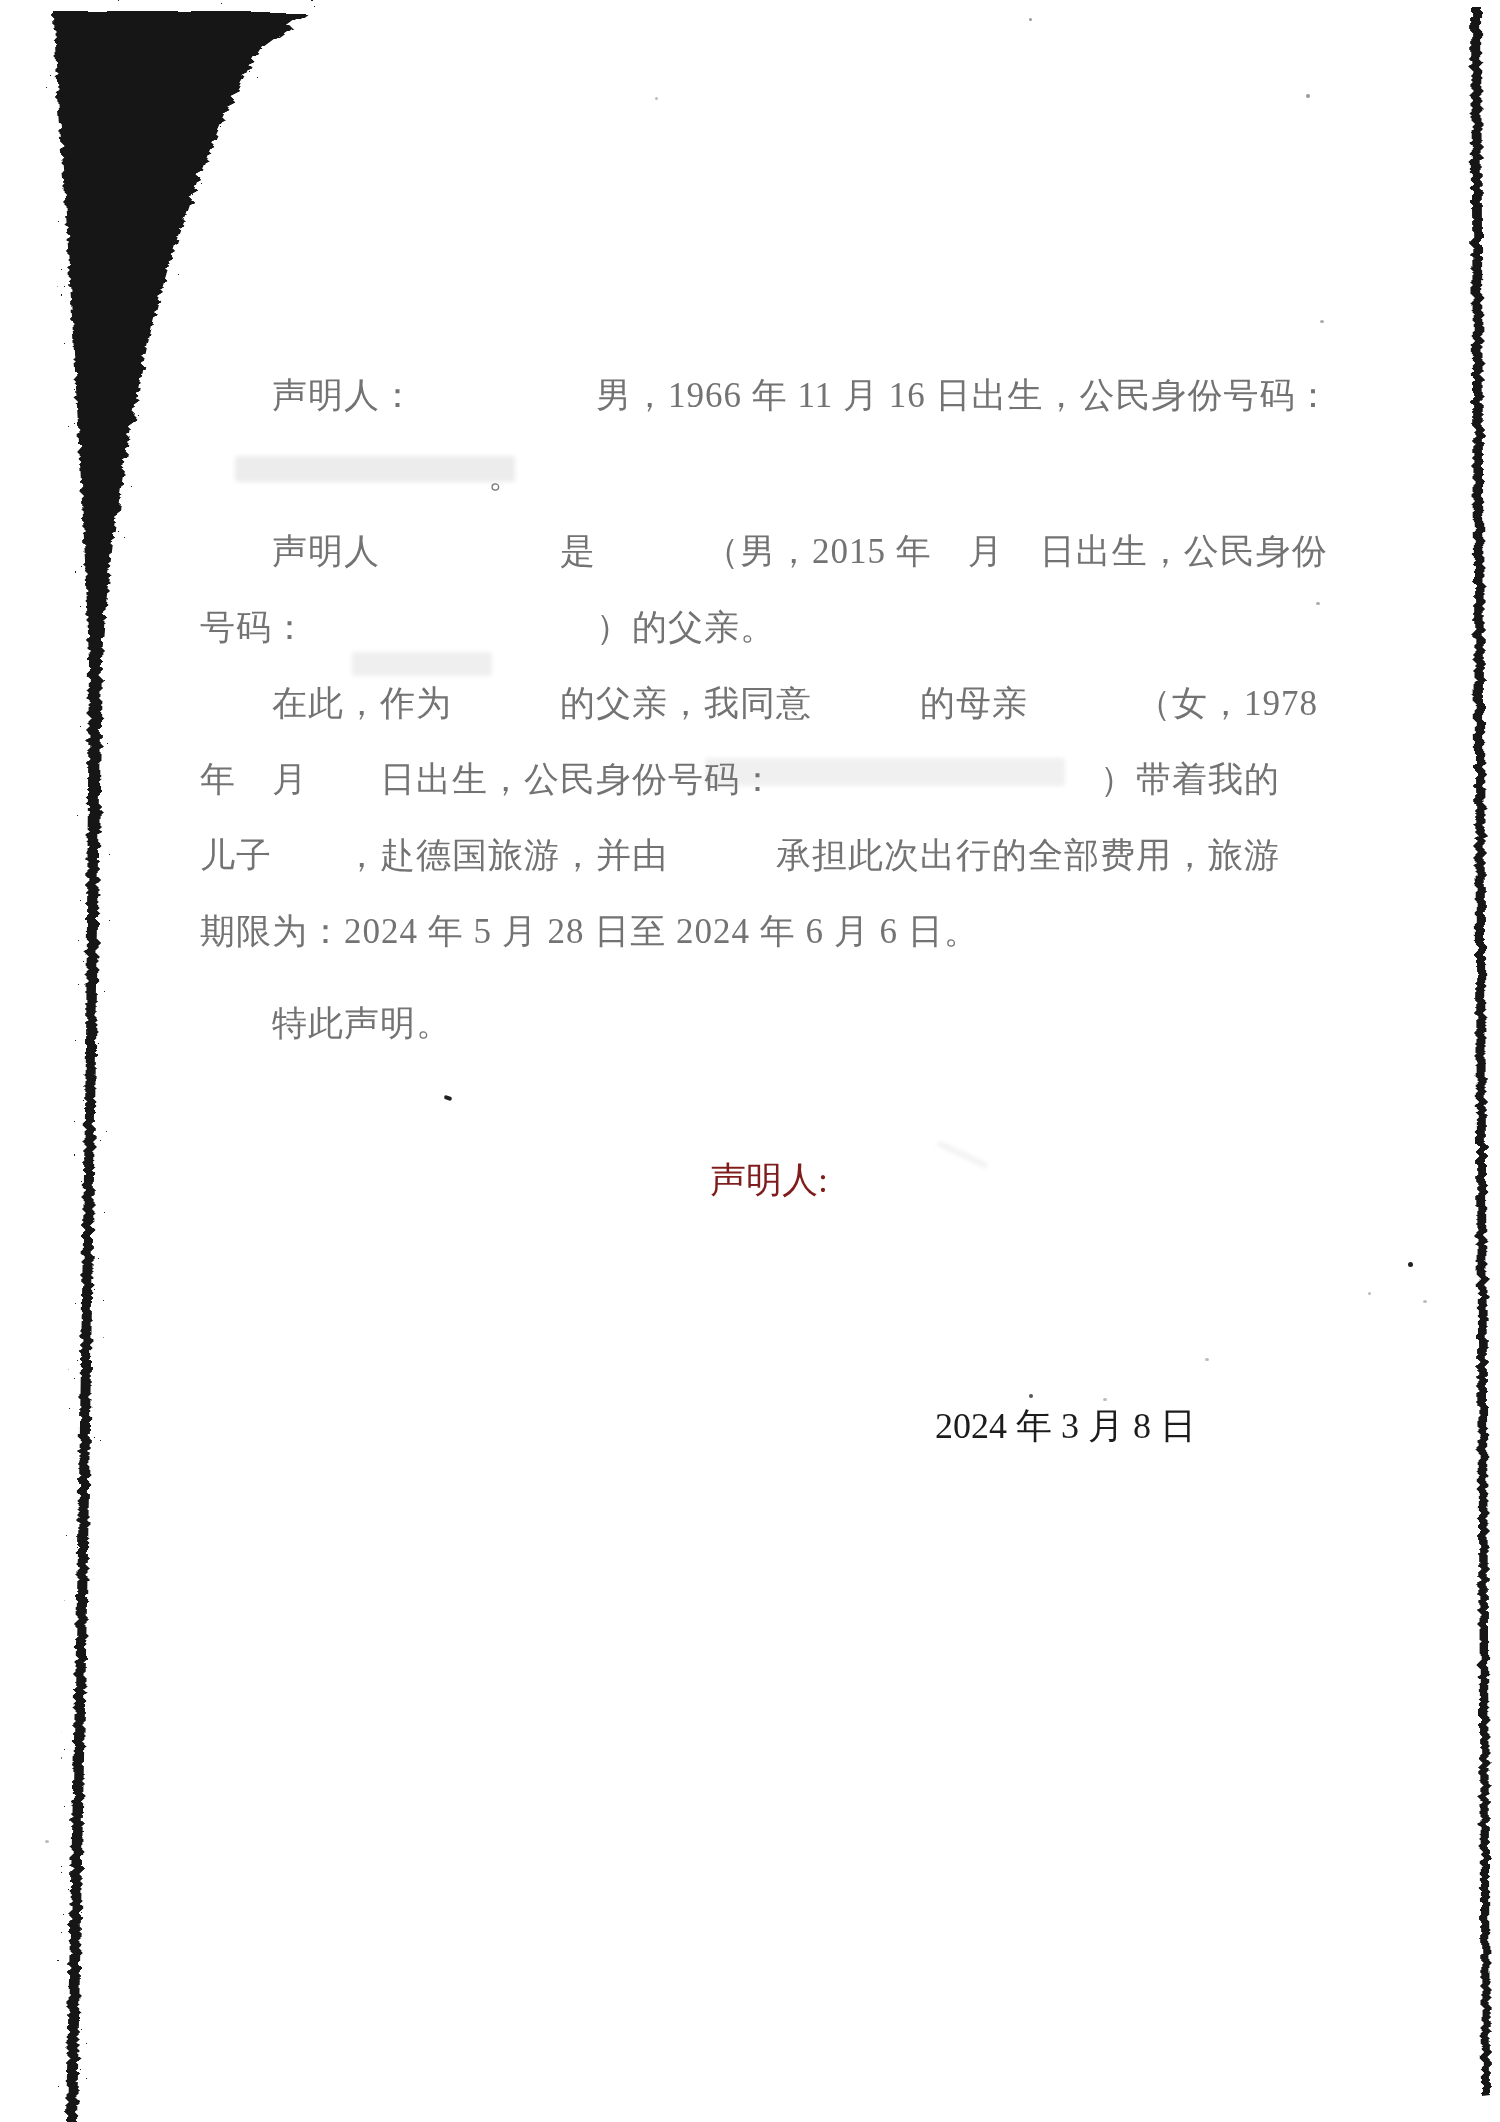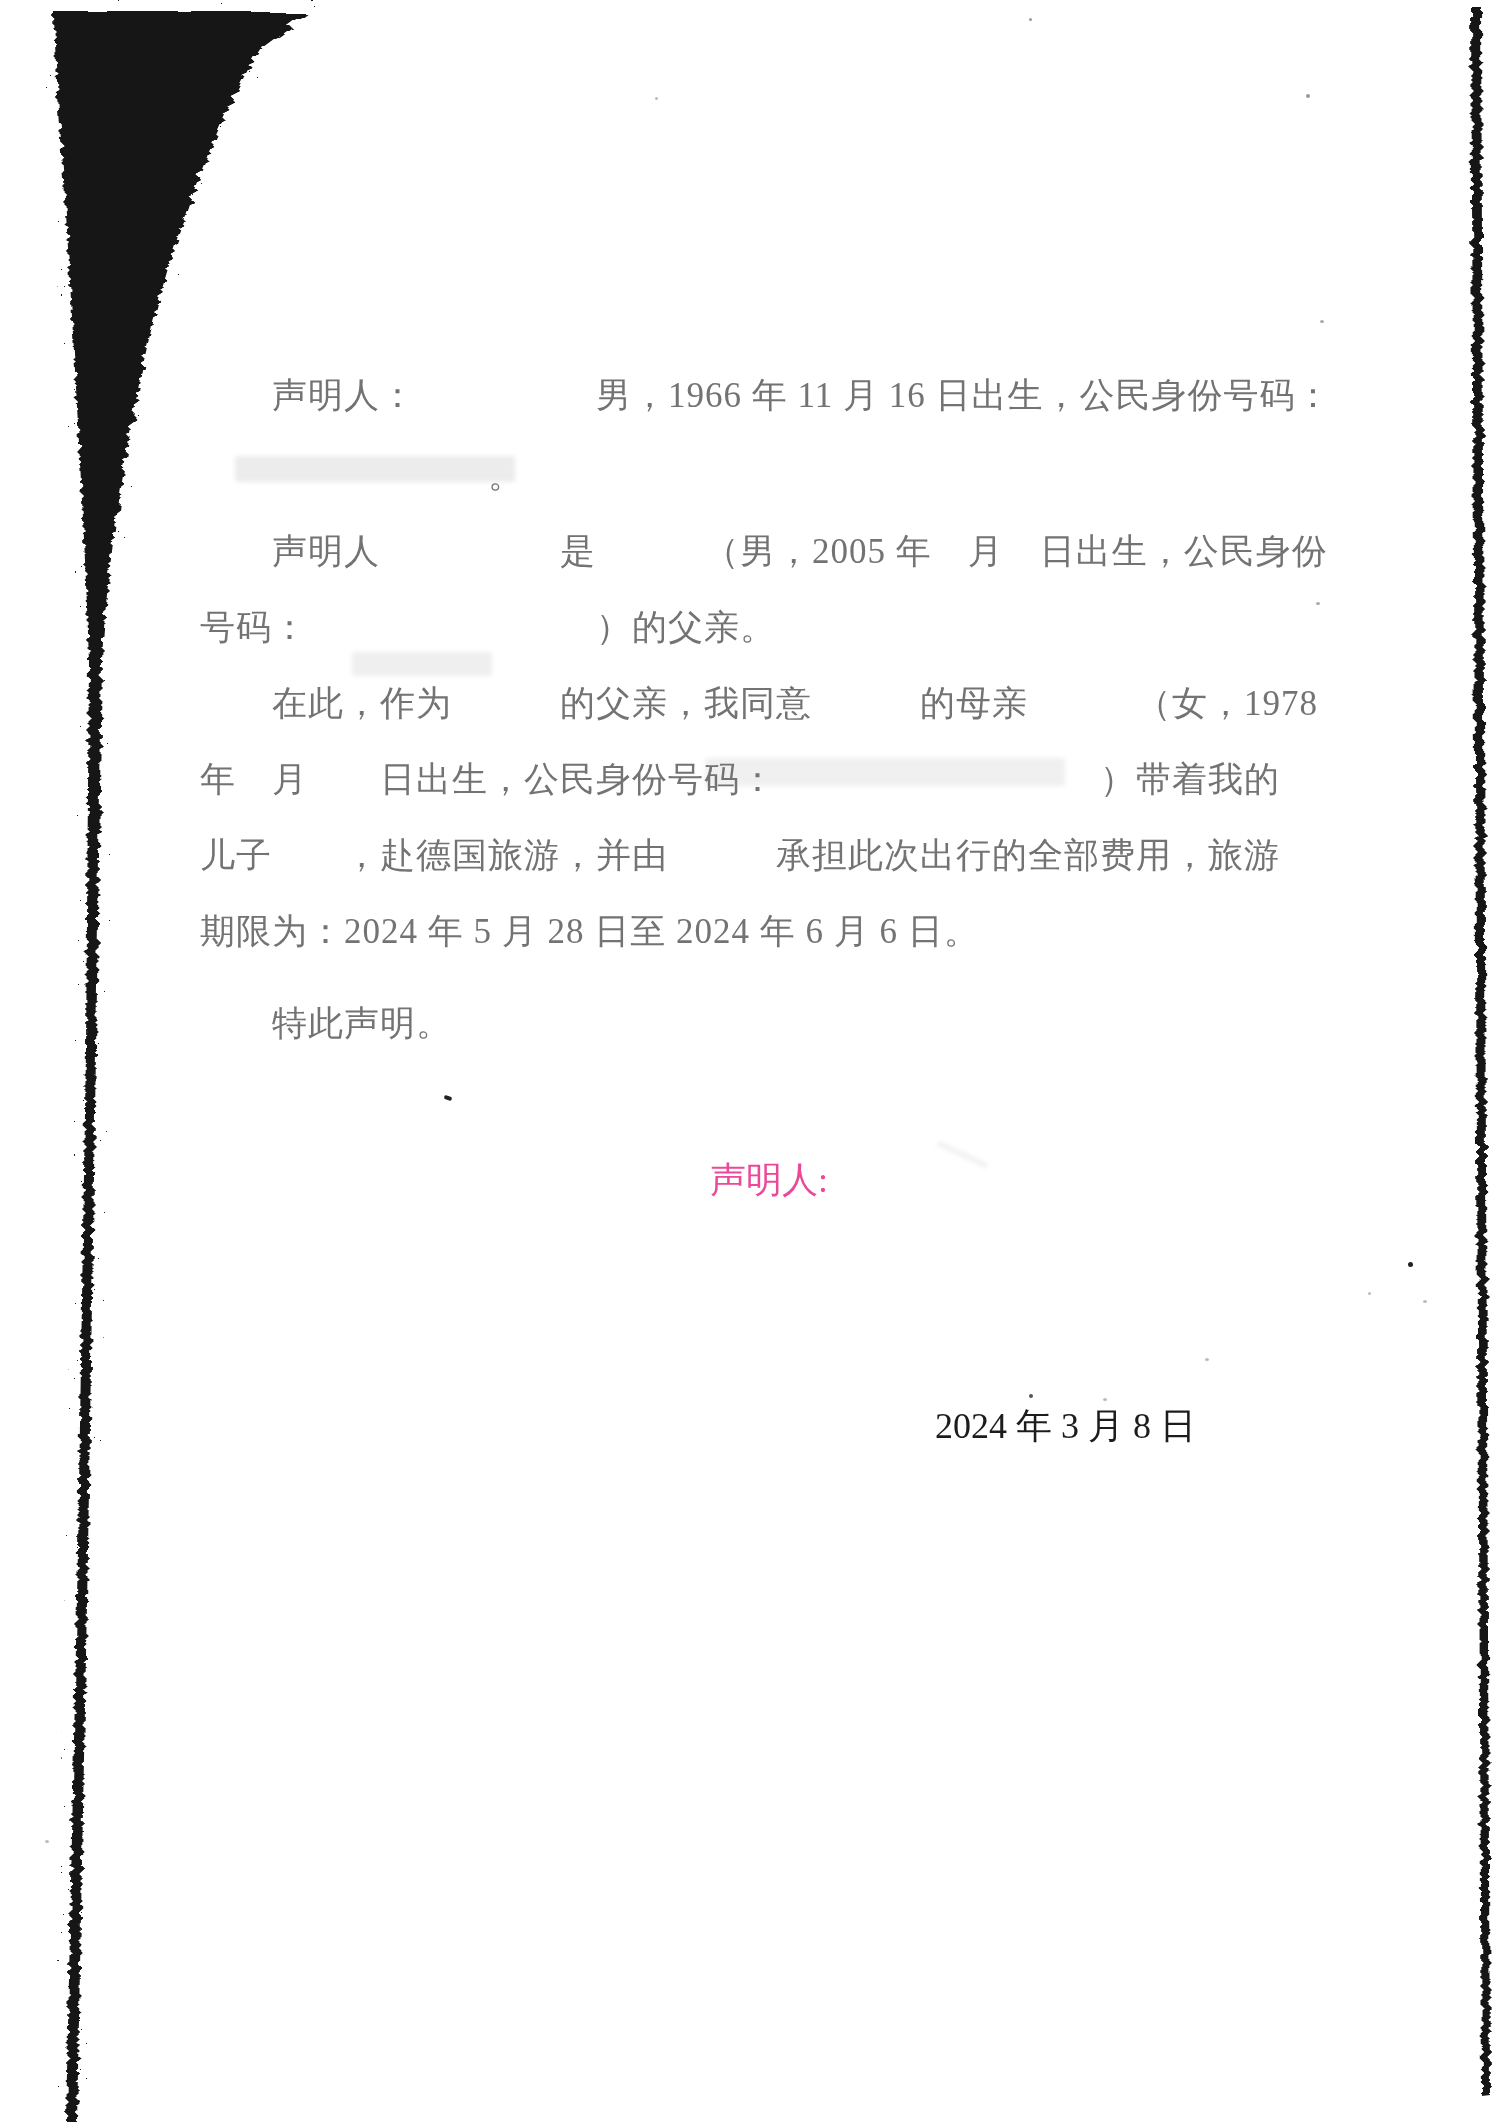--- a/index.html
+++ b/index.html
@@ -30,21 +30,21 @@
     width:1180px;
     font-size:35px;
     letter-spacing:1px;
     color:#737373;
     white-space:pre;
   }
   .sig {
     position:absolute;
     left:710px; top:1156px;
     font-size:36px;
-    color:#ec4899;
+    color:#7f1d1d;
     white-space:pre;
   }
   .doc-date {
     position:absolute;
     left:935px; top:1402px;
     font-size:36px;
     color:#1c1c1c;
     white-space:pre;
   }
   .artifact-svg {
@@ -66,21 +66,21 @@
 
   <div class="ghost" style="left:235px; top:456px; width:280px; height:26px;"></div>
   <div class="ghost" style="left:352px; top:652px; width:140px; height:24px; background:#efefef;"></div>
   <div class="ghost" style="left:705px; top:758px; width:360px; height:28px; background:#f0f0f0;"></div>
   <div class="ghost" style="left:935px; top:1152px; width:55px; height:5px; background:#f0f0f0; transform:rotate(25deg);"></div>
 
 
   <div class="line" style="top:372px">　　声明人：　　　　　男，1966 年 11 月 16 日出生，公民身份号码：</div>
   <div class="line" style="top:452px">　　　　　　　　。</div>
 
-  <div class="line" style="top:528px">　　声明人　　　　　是　　　（男，2005 年　月　日出生，公民身份</div>
+  <div class="line" style="top:528px">　　声明人　　　　　是　　　（男，2015 年　月　日出生，公民身份</div>
   <div class="line" style="top:604px">号码：　　　　　　　　）的父亲。</div>
 
   <div class="line" style="top:680px">　　在此，作为　　　的父亲，我同意　　　的母亲　　　（女，1978</div>
   <div class="line" style="top:756px">年　月　　日出生，公民身份号码：　　　　　　　　　）带着我的</div>
   <div class="line" style="top:832px">儿子　　，赴德国旅游，并由　　　承担此次出行的全部费用，旅游</div>
   <div class="line" style="top:908px">期限为：2024 年 5 月 28 日至 2024 年 6 月 6 日。</div>
 
   <div class="line" style="top:1000px">　　特此声明。</div>
 
   <div class="sig">声明人:</div>

